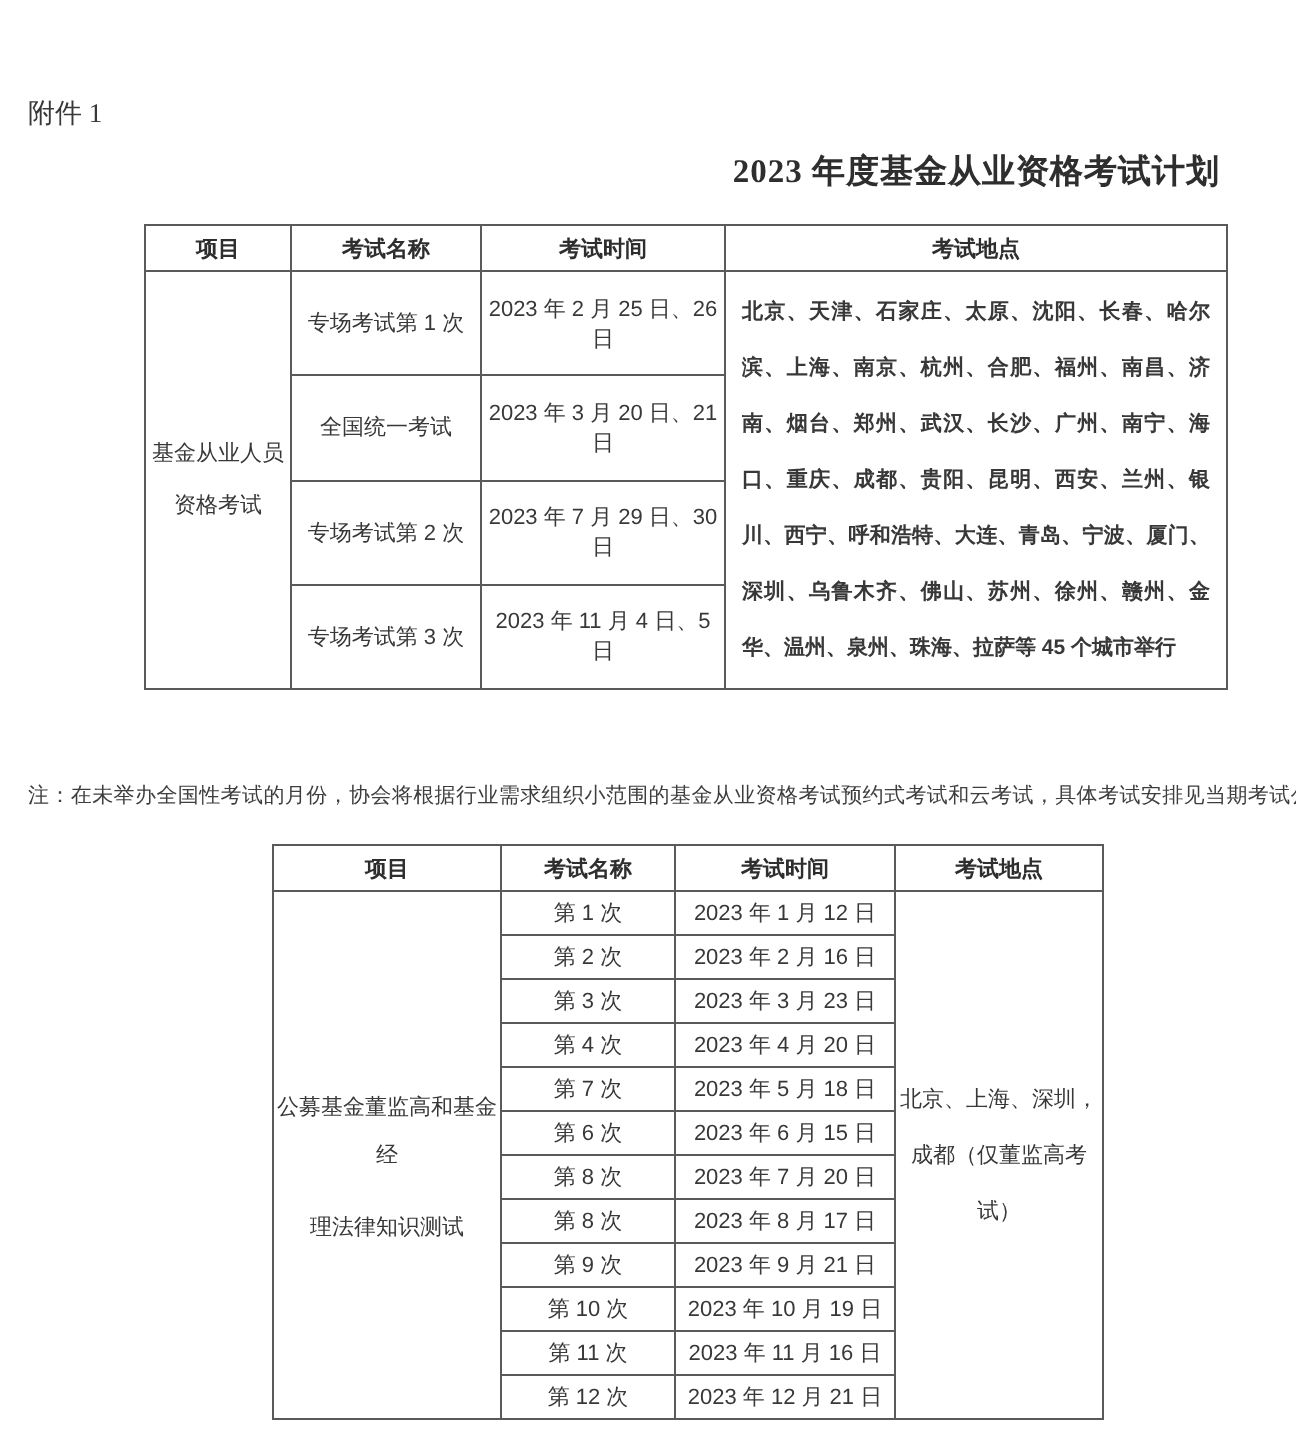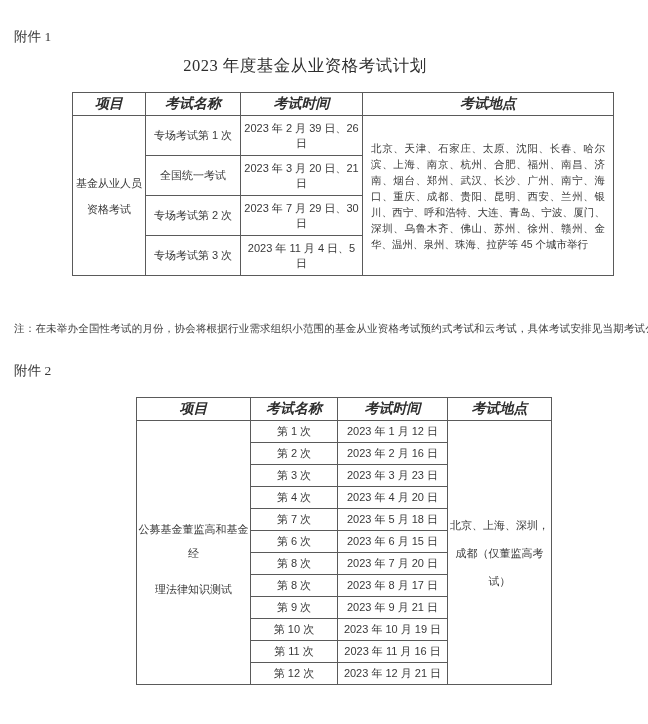--- a/index.html
+++ b/index.html
@@ -7,54 +7,56 @@
     width:648px; height:724px;
     background:#ffffff;
     color:#383838;
     font-family:"Liberation Sans","DejaVu Sans",sans-serif;
     overflow:hidden;
   }
   .attach-label {
     font-family:"Liberation Serif","DejaVu Serif",serif;
     font-size:13.5px;
     margin-left:14px;
+    margin-top:20px;
   }
   .attach-1 { padding-top:28px; }
   .attach-2 { margin-top:26px; }
   .doc-title {
     width:610px;
     margin:9px 0 0 0;
-    text-align:center;
+    text-align:right;
     font-family:"Liberation Serif","DejaVu Serif",serif;
     font-size:16.5px;
-    font-weight:normal;
+    font-weight:bold;
     color:#2e2e2e;
     letter-spacing:0.5px;
   }
   table { border-collapse:collapse; table-layout:fixed; }
   th, td {
     border:1px solid #5a5a5a;
     text-align:center;
     vertical-align:middle;
     font-size:11px;
     padding:0;
     overflow:hidden;
   }
-  th { font-weight:bold; font-size:14px; height:22px; color:#2e2e2e;font-style:italic; }
+  th { font-weight:bold; font-size:11px; height:22px; color:#2e2e2e; }
   .table-1 { margin:15px 0 0 72px; width:541px; }
   .table-1 td { height:39px; }
   .table-2 { margin:17px 0 0 136px; width:415px; }
   .table-2 td { height:21px; }
   .project-cell div { line-height:26px; }
   .project-cell-2 div { line-height:24px;margin-top:12px; }
   .location-cell-1 {
     font-size:10.5px;
-    line-height:16px;
+    line-height:28px;
     text-align:justify;
     padding:6px 8px;
+    font-weight:bold;
   }
   .location-cell-2 div { line-height:28px; }
   .note-line {
     margin:46px 0 0 14px;
     font-size:10.5px;
     color:#3d3d3d;
     white-space:nowrap;
     letter-spacing:0.2px;
   }
 </style>
@@ -82,41 +84,40 @@
         <th>考试地点</th>
       </tr>
     </thead>
     <tbody>
       <tr>
         <td rowspan="4" class="project-cell">
           <div>基金从业人员</div>
           <div>资格考试</div>
         </td>
         <td>专场考试第 1 次</td>
-        <td>2023 年 2 月 39 日、26 日</td>
+        <td>2023 年 2 月 25 日、26 日</td>
         <td rowspan="4" class="location-cell-1">北京、天津、石家庄、太原、沈阳、长春、哈尔滨、上海、南京、杭州、合肥、福州、南昌、济南、烟台、郑州、武汉、长沙、广州、南宁、海口、重庆、成都、贵阳、昆明、西安、兰州、银川、西宁、呼和浩特、大连、青岛、宁波、厦门、深圳、乌鲁木齐、佛山、苏州、徐州、赣州、金华、温州、泉州、珠海、拉萨等 45 个城市举行</td>
       </tr>
       <tr>
         <td>全国统一考试</td>
         <td>2023 年 3 月 20 日、21 日</td>
       </tr>
       <tr>
         <td>专场考试第 2 次</td>
         <td>2023 年 7 月 29 日、30 日</td>
       </tr>
       <tr>
         <td>专场考试第 3 次</td>
         <td>2023 年 11 月 4 日、5 日</td>
       </tr>
     </tbody>
   </table>
 
   <div class="note-line">注：在未举办全国性考试的月份，协会将根据行业需求组织小范围的基金从业资格考试预约式考试和云考试，具体考试安排见当期考试公告。</div>
 
-  <div class="attach-label attach-2">附件 2</div>
 
 
   <table class="table-2">
     <colgroup>
       <col style="width:114px">
         <col style="width:87px">
         <col style="width:110px">
         <col style="width:104px">
     </colgroup>
     <thead>

